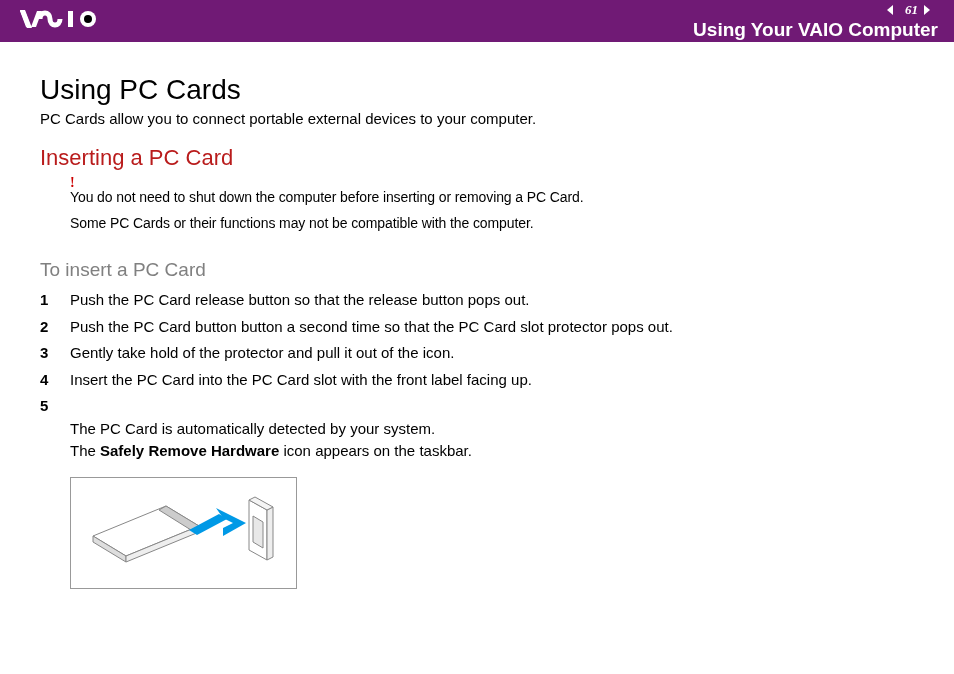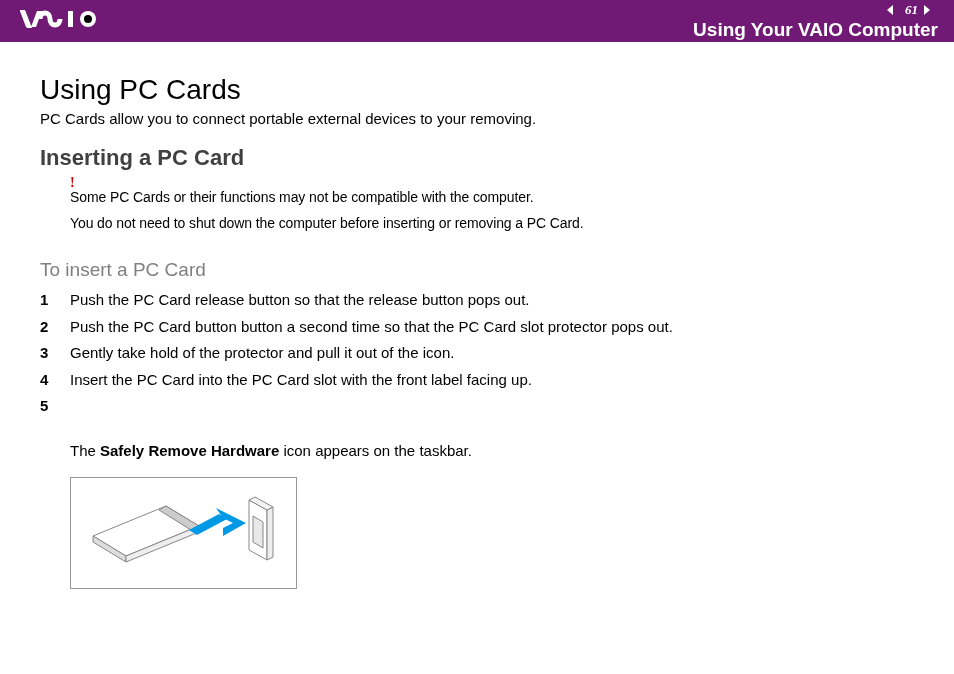--- a/index.html
+++ b/index.html
@@ -6,21 +6,21 @@
   .page { width: 954px; height: 674px; position: relative; box-sizing: border-box; }
   .header { background: #701a75; height: 42px; display: flex; align-items: center; justify-content: space-between; padding: 0 16px 0 20px; }
   .vaio-logo { display: inline-block; }
   .header-right { display: flex; align-items: center; gap: 6px; color: #fff; }
   .page-num { font-size: 13px; font-style: italic; font-weight: bold; font-family: "Times New Roman", Times, serif; }
   .breadcrumb { font-size: 19px; font-weight: bold; }
   .arrow-btn { width: 16px; height: 14px; display: inline-flex; align-items: center; justify-content: center; cursor: pointer; }
   .content { padding: 24px 40px 0 40px; }
   h1 { font-weight: 400; font-size: 28px; margin: 8px 0 4px 0; }
   .intro { font-size: 15px; margin: 0 0 18px 0; }
-  h2 { color: #404040; font-weight: 700; font-size: 22px; margin: 0 0 8px 0; }
+  h2 { color: #b91c1c; font-weight: 400; font-size: 22px; margin: 0 0 8px 0; }
   .warn-mark { color: #c00; font-family: "Times New Roman", serif; font-weight: bold; font-size: 14px; margin-left: 30px; display: block; line-height: 8px; }
   .note { font-size: 14px; margin: 2px 0 10px 30px; font-family: Arial, sans-serif; font-stretch: condensed; letter-spacing: -0.1px; }
   h3 { color: #808080; font-weight: 400; font-size: 19px; margin: 28px 0 8px 0; }
   ol.steps { list-style: none; padding: 0; margin: 0; }
   ol.steps li { display: flex; align-items: flex-start; font-size: 15px; line-height: 1.5; margin-bottom: 4px; }
   .step-num { font-weight: bold; width: 30px; flex: 0 0 30px; }
   .step-body { flex: 1; }
   .illustration { margin: 14px 0 0 30px; border: 1px solid #999; width: 225px; height: 110px; position: relative; }
   .strong { font-weight: bold; }
   .nav-cluster { display:flex; align-items:center; gap:4px; }
@@ -77,26 +77,26 @@
               </svg>
           </span>
         </div>
         <span class="breadcrumb">Using Your VAIO Computer</span>
       </div>
     </div>
   </div>
 
   <div class="content">
     <h1>Using PC Cards</h1>
-    <p class="intro">PC Cards allow you to connect portable external devices to your removing.</p>
+    <p class="intro">PC Cards allow you to connect portable external devices to your computer.</p>
 
     <h2>Inserting a PC Card</h2>
     <span class="warn-mark">!</span>
+    <p class="note">You do not need to shut down the computer before inserting or removing a PC Card.</p>
     <p class="note">Some PC Cards or their functions may not be compatible with the computer.</p>
-    <p class="note">You do not need to shut down the computer before inserting or removing a PC Card.</p>
 
     <h3>To insert a PC Card</h3>
     <ol class="steps">
       <li>
         <span class="step-num">1</span>
         <span class="step-body">Push the PC Card release button so that the release button pops out.</span>
       </li>
       <li>
         <span class="step-num">2</span>
         <span class="step-body">Push the PC Card button button a second time so that the PC Card slot protector pops out.</span>
@@ -106,21 +106,21 @@
         <span class="step-body">Gently take hold of the protector and pull it out of the icon.</span>
       </li>
       <li>
         <span class="step-num">4</span>
         <span class="step-body">Insert the PC Card into the PC Card slot with the front label facing up.</span>
       </li>
       <li>
         <span class="step-num">5</span>
         <span class="step-body">
           <br>
-          <br>
+          <span>The PC Card is automatically detected by your system.</span><br>
           <span>The </span><span class="strong">Safely Remove Hardware</span><span> icon appears on the taskbar.</span>
         </span>
       </li>
     </ol>
 
     <div class="illustration">
       <svg width="225" height="110" viewBox="0 0 225 110">
 
         <g stroke="#888" stroke-width="1" fill="#fff">
           <path d="M22 58 L95 28 L128 48 L55 78 Z"></path>

